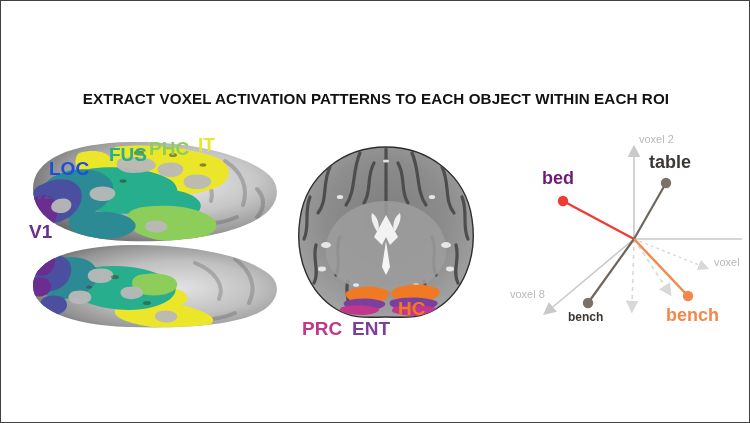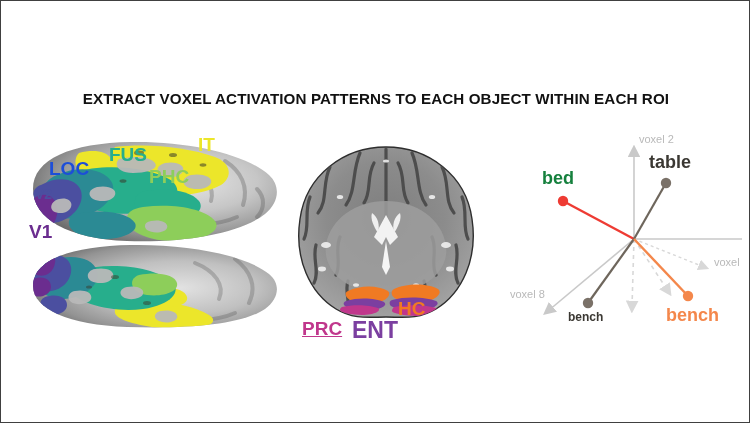--- a/index.html
+++ b/index.html
@@ -198,21 +198,21 @@
             <ellipse cx="70" cy="158" rx="3" ry="1.6"></ellipse>
           </g>
         </g>
       </g>
     </svg>
 
     <div class="roi-label" style="left:10px;  top:93px; color:#6b2d8f; font-size:19px;text-align:center;">V1</div>
     <div class="roi-label" style="left:16px;  top:58px; color:#4b4fa0; font-size:14px;">V2</div>
     <div class="roi-label" style="left:30px;  top:30px; color:#1d4ed8; font-size:19px;">LOC</div>
     <div class="roi-label" style="left:90px;  top:16px; color:#27ae8c; font-size:19px;">FUS</div>
-    <div class="roi-label" style="left:130px; top:10px; color:#8dce5a; font-size:19px;margin-top:28px;">PHC</div>
+    <div class="roi-label" style="left:130px; top:10px; color:#8dce5a; font-size:19px;">PHC</div>
     <div class="roi-label" style="left:179px; top:6px;  color:#ece62a; font-size:19px;">IT</div>
   </div>
 
   <div class="panel" id="panel-coronal">
 
     <svg width="200" height="210" viewBox="0 0 200 210">
       <defs>
         <clipPath id="clipBrain">
           <path d="M100,6 C142,6 180,34 186,78 C192,118 176,152 150,168
                    C132,179 116,176 100,176 C84,176 68,179 50,168
@@ -282,22 +282,22 @@
           <path d="M108,148 C120,142 142,142 152,148 C157,152 150,159 138,161
                    C122,163 108,159 106,154 C105,151 106,149 108,148 Z" fill="#f07a23"></path>
           <path d="M106,159 C120,155 140,156 150,160 C155,163 148,168 136,169
                    C120,170 106,167 104,164 C103,161 104,160 106,159 Z" fill="#7b3fa0"></path>
           <path d="M108,166 C122,163 142,164 150,167 C154,170 146,175 132,175
                    C118,175 106,172 106,170 C106,168 107,167 108,166 Z" fill="#c0378c"></path>
         </g>
       </g>
     </svg>
 
-    <div class="roi-label" style="left:16px;  top:178px; color:#c0378c; font-size:19px;text-decoration:underline;">PRC</div>
-    <div class="roi-label" style="left:66px;  top:178px; color:#7b3fa0; font-size:23px;">ENT</div>
+    <div class="roi-label" style="left:16px;  top:178px; color:#c0378c; font-size:19px;">PRC</div>
+    <div class="roi-label" style="left:66px;  top:178px; color:#7b3fa0; font-size:19px;">ENT</div>
     <div class="roi-label" style="left:112px; top:158px; color:#f07a23; font-size:19px;">HC</div>
   </div>
 
   <div class="panel" id="panel-vector">
 
     <svg width="245" height="215" viewBox="0 0 245 215">
       <defs>
         <marker id="mkGray" markerWidth="8" markerHeight="8" refX="4" refY="4" orient="auto">
           <path d="M0,0 L8,4 L0,8 Z" fill="#c9c9c9"></path>
         </marker>
@@ -339,19 +339,19 @@
       <g>
         <line x1="128" y1="108" x2="182" y2="165" stroke="#f4874b" stroke-width="2.4"></line>
         <circle cx="182" cy="165" r="5.2" fill="#f4874b"></circle>
       </g>
     </svg>
 
     <div class="axis-label" style="left:133px; top:3px;">voxel 2</div>
     <div class="axis-label" style="left:208px; top:126px;">voxel</div>
     <div class="axis-label" style="left:4px;   top:158px;">voxel 8</div>
 
-    <div class="obj-label" style="left:36px;  top:38px;  color:#15803d; font-size:18px;">bed</div>
+    <div class="obj-label" style="left:36px;  top:38px;  color:#701a75; font-size:18px;">bed</div>
     <div class="obj-label" style="left:143px; top:22px;  color:#3b3833; font-size:18px;text-align:center;">table</div>
     <div class="obj-label" style="left:62px;  top:180px; color:#3b3833; font-size:12px;">bench</div>
     <div class="obj-label" style="left:160px; top:175px; color:#f4874b; font-size:18px;">bench</div>
   </div>
 
 </div>
 
 </body></html>

